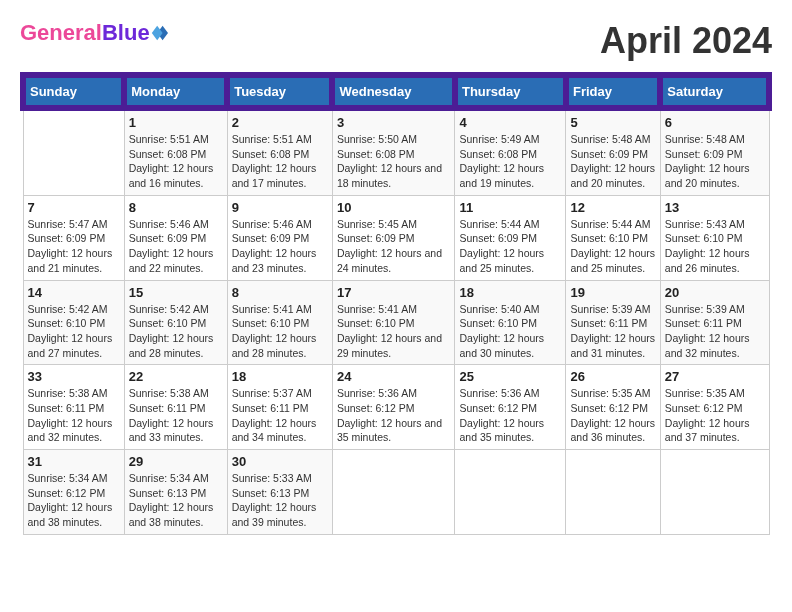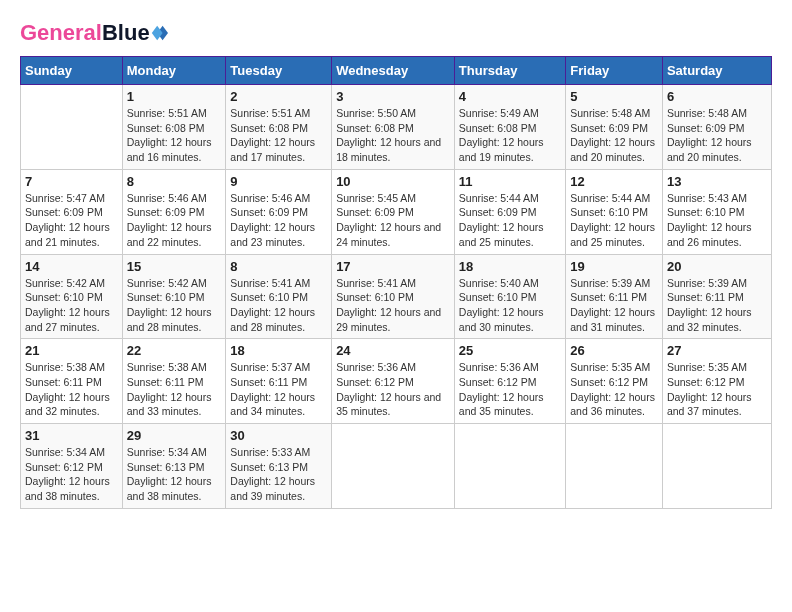--- a/index.html
+++ b/index.html
@@ -22,21 +22,21 @@
       align-items: flex-start;
     }
     .logo-text {
       display: flex;
       align-items: center;
       font-size: 22px;
       font-weight: bold;
       color: #333;
     }
     .logo-general { color: #ec4899; }
-    .logo-blue { color: #0f172a; }
+    .logo-blue { color: #6d28d9; }
     .logo-icon {
       display: inline-block;
       width: 18px;
       height: 18px;
       margin-right: 2px;
     }
     .title-block {
       text-align: right;
     }
     .main-title {
@@ -53,21 +53,21 @@
       border-collapse: collapse;
       font-size: 11px;
     }
     thead tr th {
       background-color: #2a6db5;
       color: #fff;
       padding: 6px 4px;
       text-align: left;
       font-size: 13px;
       font-weight: bold;
-      border: 1px solid #4c1d95;
+      border: 6px solid #4c1d95;
     }
     tbody tr td {
       border: 1px solid #ccc;
       vertical-align: top;
       padding: 4px;
       min-height: 70px;
       background: #fff;
     }
     tbody tr:nth-child(odd) td {
       background: #f9f9f9;
@@ -94,20 +94,21 @@
       <span>
         <span class="logo-general">General</span><span class="logo-blue">Blue</span>
       </span>
       <svg class="logo-icon" viewBox="0 0 20 20">
         <polygon points="14,2 20,10 14,18 8,10" fill="#2a6db5"></polygon>
         <polygon points="8,2 14,10 8,18 2,10" fill="#4da3e0"></polygon>
       </svg>
     </div>
   </div>
   <div class="title-block">
+    <div class="main-title">April 2024</div>
   </div>
 </div>
 
 <table>
   <thead>
     <tr>
     <th>Sunday</th>
         <th>Monday</th>
         <th>Tuesday</th>
         <th>Wednesday</th>
@@ -259,21 +260,21 @@
         <td>
           <div class="day-number">20</div>
           <div class="day-info">Sunrise: 5:39 AM
 Sunset: 6:11 PM
 Daylight: 12 hours
 and 32 minutes.</div>
         </td>
       </tr>
       <tr>
         <td>
-          <div class="day-number">21</div>
+          <div class="day-number">33</div>
           <div class="day-info">Sunrise: 5:38 AM
 Sunset: 6:11 PM
 Daylight: 12 hours
 and 32 minutes.</div>
         </td>
         <td>
           <div class="day-number">22</div>
           <div class="day-info">Sunrise: 5:38 AM
 Sunset: 6:11 PM
 Daylight: 12 hours

